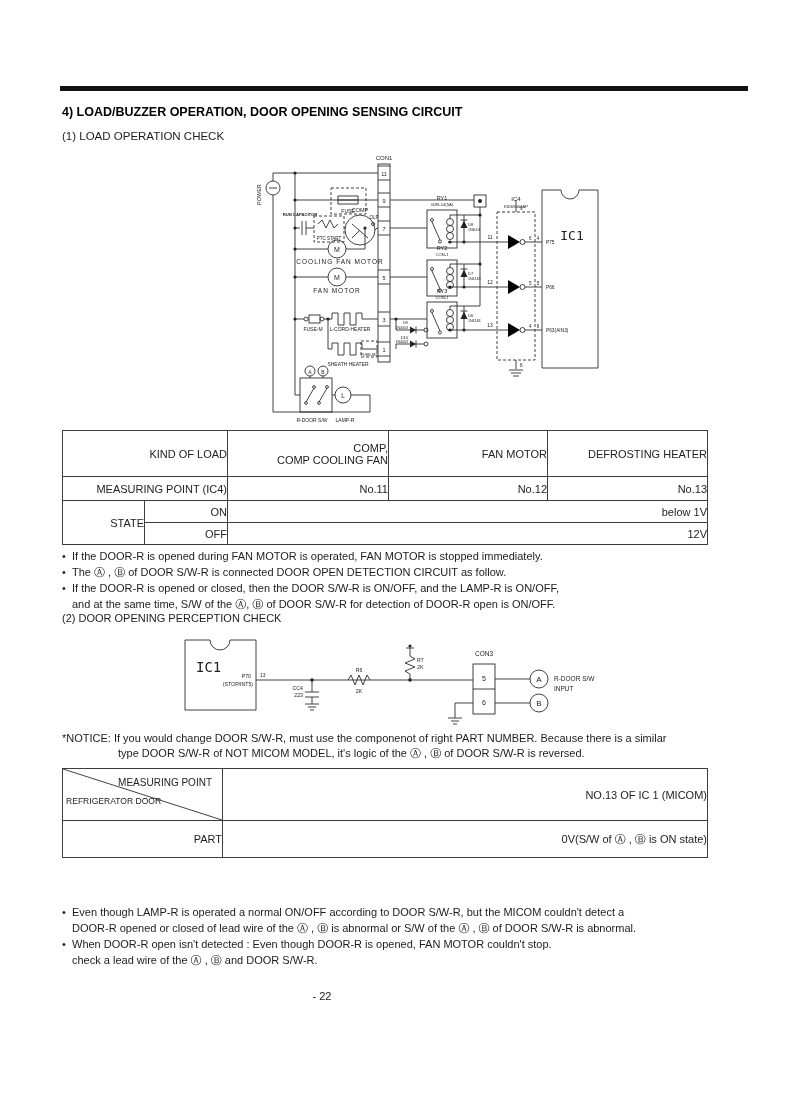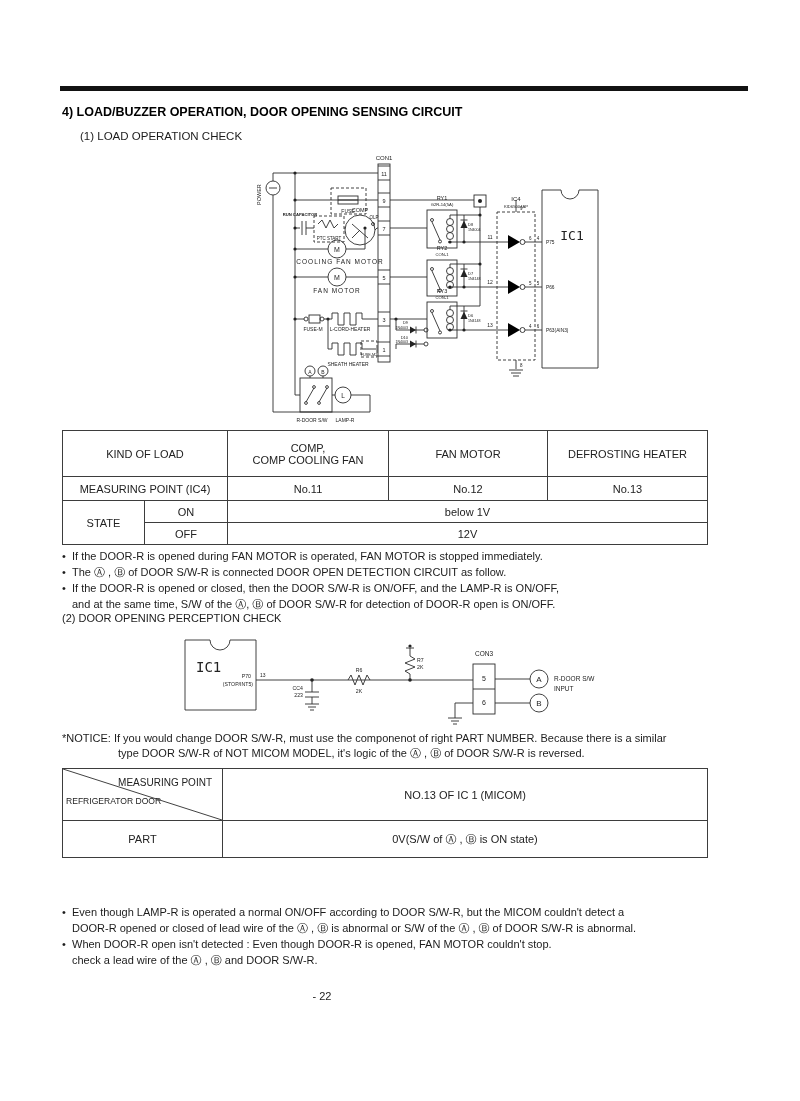--- a/index.html
+++ b/index.html
@@ -1,32 +1,32 @@
 <!DOCTYPE html>
 <html><head>
 <meta charset="utf-8">
 <style>
   html,body{margin:0;padding:0;}
   body{width:800px;height:1101px;background:#ffffff;position:relative;
        font-family:"Liberation Sans",sans-serif;color:#1c1c1c;overflow:hidden;}
   .abs{position:absolute;}
   .rule{left:60px;top:86px;width:688px;height:5px;background:#121212;}
   .title{left:62px;top:105px;font-size:12.5px;font-weight:bold;color:#000000;white-space:nowrap;}
-  .sub{left:80px;top:130px;font-size:11.5px;white-space:nowrap;}
+  .sub{left:62px;top:130px;font-size:11.5px;white-space:nowrap;}
   .sub2{left:62px;top:612px;font-size:11px;white-space:nowrap;}
   svg{display:block;}
   svg text{font-family:"Liberation Sans",sans-serif;fill:#222;}
   svg .mono{font-family:"DejaVu Sans Mono",monospace;}
   svg line,svg path,svg rect,svg circle,svg polyline{stroke:#2c2c2c;fill:none;stroke-width:0.9;}
   svg .dash{stroke-dasharray:3 2;}
   svg .fill{fill:#222;stroke:none;}
   svg .dot{fill:#222;stroke:none;}
   table{border-collapse:collapse;table-layout:fixed;}
   .t{left:62px;width:646px;font-size:11px;}
-  .t td{border:1px solid #3d3d3d;text-align:center;vertical-align:middle;padding:0;color:#222;}
+  .t td{border:1px solid #3d3d3d;text-align:right;vertical-align:middle;padding:0;color:#222;}
   .t1{top:430px;}
   .t2{top:768px;border-radius:13px;}
   .t{border:1.5px solid #3d3d3d;}
   .diagcell{position:relative;}
   .diagcell svg{position:absolute;left:0;top:0;width:100%;height:100%;}
   .diag-top{position:absolute;right:10px;top:8px;font-size:10px;}
   .diag-bot{position:absolute;left:3px;bottom:14px;font-size:9.5px;transform:scaleX(.9);transform-origin:left;}
   .notes{left:62px;font-size:11px;line-height:16px;}
   .notes .row{display:flex;}
   .notes .bul{width:10px;flex:0 0 10px;}

